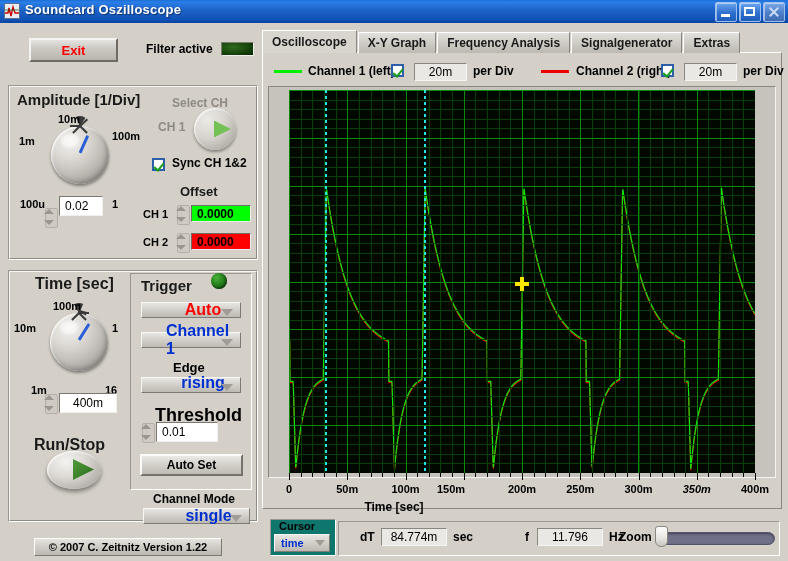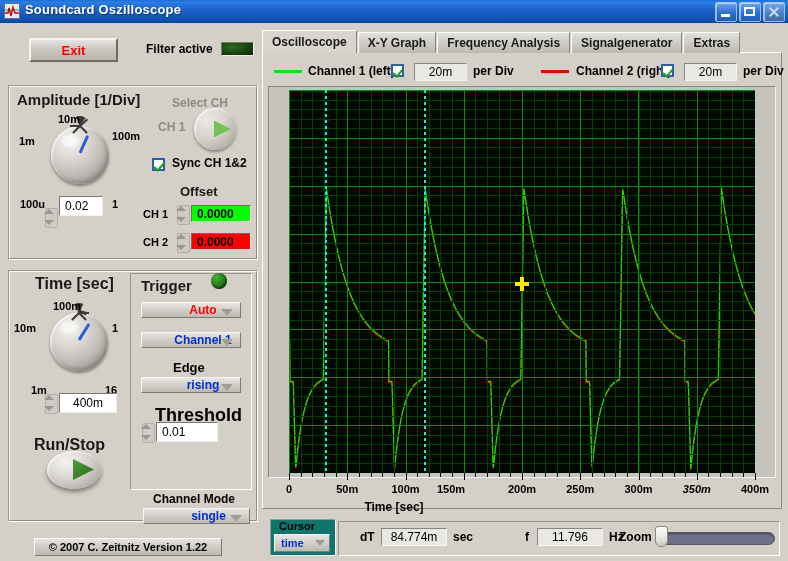--- a/index.html
+++ b/index.html
@@ -81,21 +81,21 @@
 
   
   .trig-panel{position:absolute;left:130px;top:273px;width:120px;height:215px;background:#d4d0c8;
     border:1px solid;border-color:#9a968f #fff #fff #9a968f;}
   .trig-led{position:absolute;left:211px;top:273px;width:16px;height:16px;border-radius:50%;
     background:radial-gradient(circle at 35% 30%,#49b33a,#1c6f13 60%,#0d3f07);
     box-shadow:inset -1px -1px 2px rgba(0,0,0,.5);}
 
   .combo{position:absolute;height:16px;background:linear-gradient(180deg,#e8e6e2,#d2cfc9 50%,#bdbab4);
     border:1px solid;border-color:#f7f6f4 #7e7a74 #7e7a74 #f7f6f4;box-sizing:border-box;
-    display:flex;align-items:center;justify-content:center;font-size:12px;font-weight:bold;cursor:pointer;padding-left:24px;}
+    display:flex;align-items:center;justify-content:center;font-size:16px;font-weight:bold;cursor:pointer;padding-left:24px;}
   .combo .arrow{position:absolute;right:7px;top:6px;width:0;height:0;
     border-left:6px solid transparent;border-right:6px solid transparent;border-top:7px solid #a19d96;}
   .combo.red{color:#ff0000;}
   .combo.blue{color:#0030d0;}
 
   .btn3d{position:absolute;background:linear-gradient(180deg,#eceae6,#d5d2cc 45%,#bfbcb6);
     border:2px solid;border-color:#fbfaf9 #75716b #75716b #fbfaf9;box-sizing:border-box;
     display:flex;align-items:center;justify-content:center;font-size:12px;font-weight:bold;color:#000;cursor:pointer;}
 
   
@@ -296,20 +296,21 @@
     <div class="combo blue" style="left:10px;top:103px;width:100px;align-items:flex-end;">
       <span>rising</span>
       <span class="arrow"></span>
     </div>
     <div style="position:absolute;left:24px;top:131px;font-size:18px;font-weight:bold;">Threshold</div>
     <div class="spin" style="left:10px;top:148px;">
         <i class="up"></i>
         <i class="dn"></i>
       </div>
     <div class="numfield" style="left:25px;top:148px;width:62px;height:20px;">0.01</div>
+    <div class="btn3d" style="left:9px;top:180px;width:103px;height:22px;">Auto Set</div>
   </div>
   <div class="trig-led"></div>
 
   <div class="rs-btn">
       <div class="wedge"></div>
     </div>
 
   <div style="position:absolute;left:153px;top:492px;font-size:12px;font-weight:bold;color:#000;">Channel Mode</div>
   <div class="combo blue" style="left:143px;top:508px;width:107px;">
     <span>single</span>

